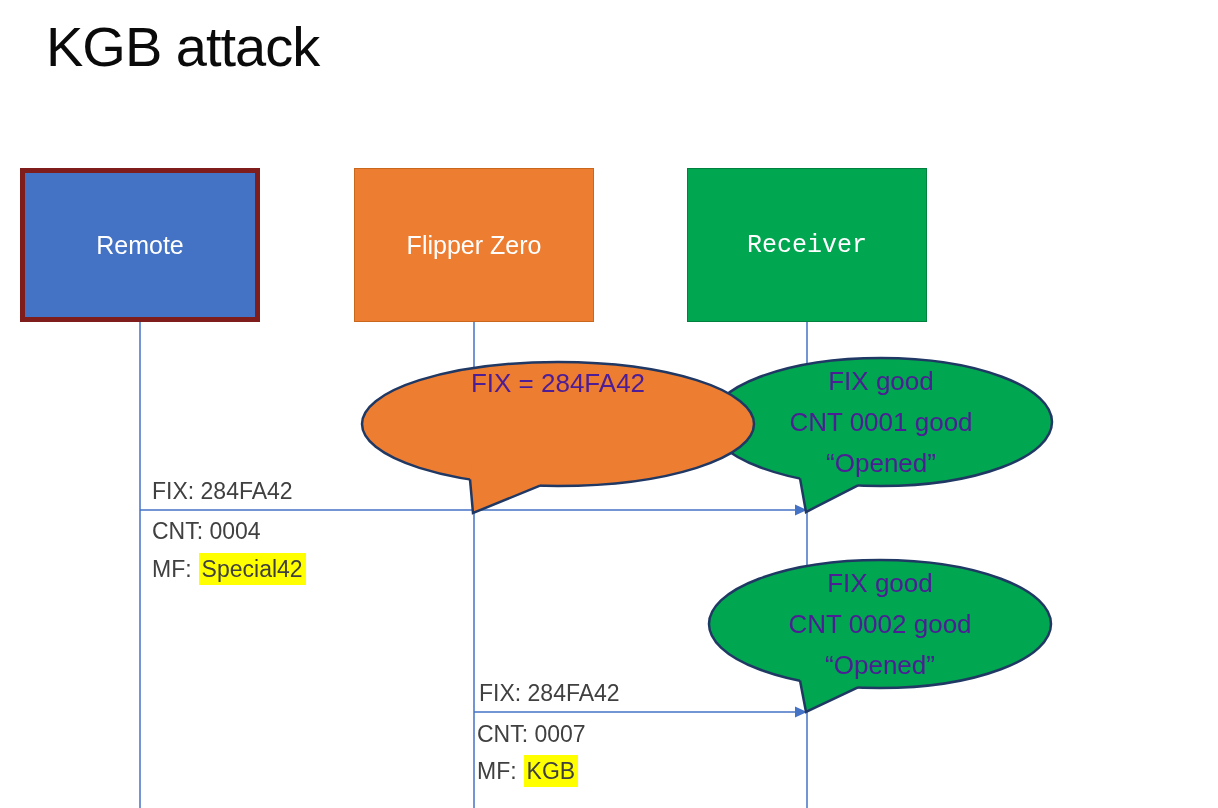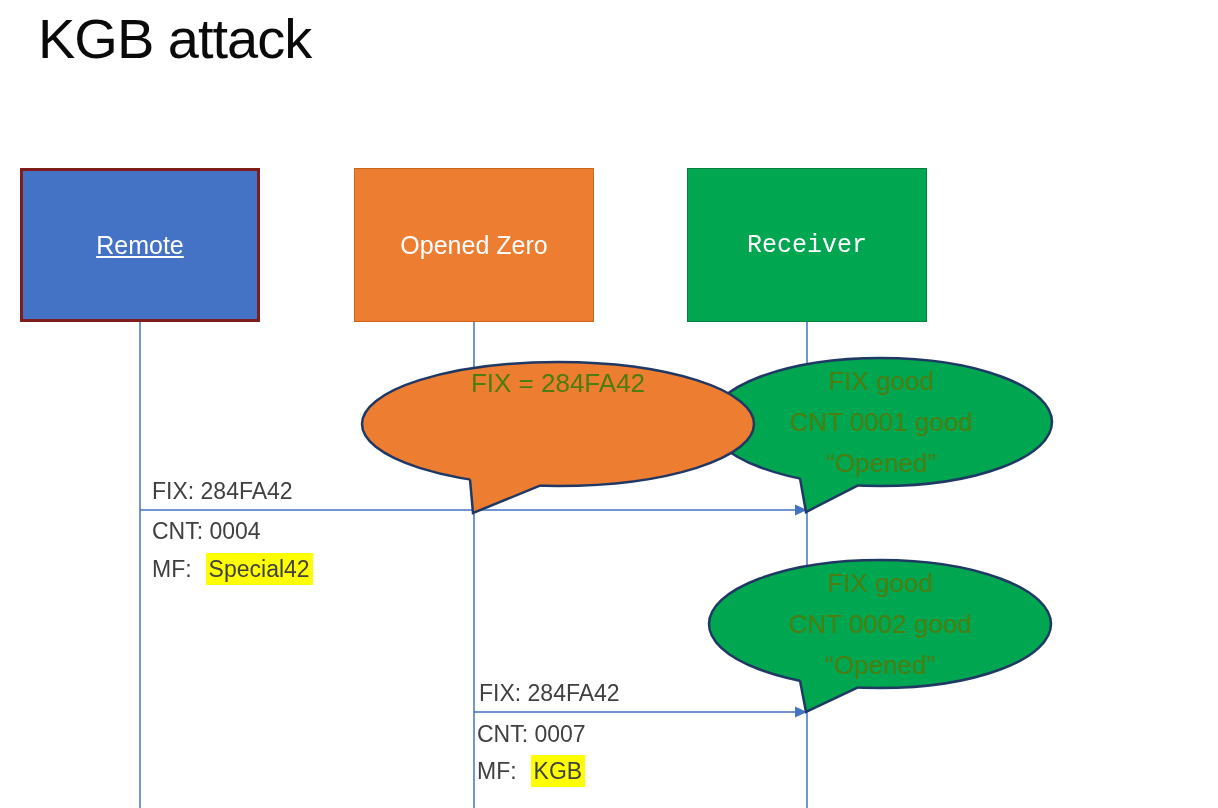--- a/index.html
+++ b/index.html
@@ -9,49 +9,49 @@
     --bubble_outline:#203864;
     --line_blue:#4472C4;
     --highlight_yellow:#FFFF00;
   }
   html,body{margin:0;padding:0;background:#fff;}
   .canvas{
     position:relative;width:1218px;height:808px;background:#ffffff;
     font-family:"Liberation Sans", sans-serif;overflow:hidden;
   }
   .title{
-    position:absolute;left:34px;top:2px;margin:4px;
+    position:absolute;left:34px;top:2px;margin:12px;
     font-size:56px;font-weight:400;color:#0a0a0a;letter-spacing:-1px;
   }
   .diagram-svg{position:absolute;left:0;top:0;}
   .blue-line{stroke:var(--line_blue);stroke-width:1.5px;}
   .arrow-head{fill:var(--line_blue);}
   .fill-green{fill:var(--receiver_green);}
   .fill-orange{fill:var(--flipper_orange);}
   .stroke-outline{stroke:var(--bubble_outline);stroke-width:2.5px;}
   .no-fill{fill:none;}
   .actor{
     position:absolute;top:168px;width:240px;height:154px;
     display:flex;align-items:center;justify-content:center;
     color:#ffffff;font-size:25px;box-sizing:border-box;
   }
-  .actor-remote{left:20px;background:var(--remote_blue);border:3px solid #7f1d1d;text-decoration:underline;}
+  .actor-remote{left:20px;background:var(--remote_blue);border:5px solid #7f1d1d;}
   .actor-flipper{left:354px;background:var(--flipper_orange);border:1px solid #c9681d;}
   .actor-receiver{left:687px;background:var(--receiver_green);border:1px solid #00813e;font-family:Liberation Mono, monospace;}
   .bubble-text{
-    position:absolute;color:#4d7c0f;font-size:26px;line-height:41px;
+    position:absolute;color:#4c1d95;font-size:26px;line-height:41px;
     text-align:center;white-space:nowrap;
   }
   .bt-flipper{left:388px;top:363px;width:340px;}
   .bt-receiver1{left:731px;top:361px;width:300px;}
   .bt-receiver2{left:730px;top:563px;width:300px;}
   .msg-label{
     position:absolute;font-size:23px;color:#404040;white-space:nowrap;
   }
-  .hl{background:var(--highlight_yellow);padding:3px 3px;margin-left:14px;}
+  .hl{background:var(--highlight_yellow);padding:3px 3px;margin-left:7px;}
 </style>
 </head>
 <body>
 
 <div class="canvas">
 
   <h1 class="title">KGB attack</h1>
 
   <svg class="diagram-svg" width="1218" height="808" viewBox="0 0 1218 808">
 
@@ -85,21 +85,21 @@
       <ellipse class="fill-green stroke-outline" cx="880" cy="624" rx="171" ry="64"></ellipse>
       <polygon class="fill-green" points="802,662 800,680.4 806,712 858,687.4 856,662"></polygon>
       <path class="stroke-outline no-fill" d="M 800 680.4 L 806 712 L 858 687.4"></path>
     </g>
   </svg>
 
   <div class="actor actor-remote">
     <span>Remote</span>
   </div>
   <div class="actor actor-flipper">
-    <span>Opened Zero</span>
+    <span>Flipper Zero</span>
   </div>
   <div class="actor actor-receiver">
     <span>Receiver</span>
   </div>
 
   <div class="bubble-text bt-flipper">
     <div>FIX = 284FA42</div>
   </div>
 
   <div class="bubble-text bt-receiver1">

